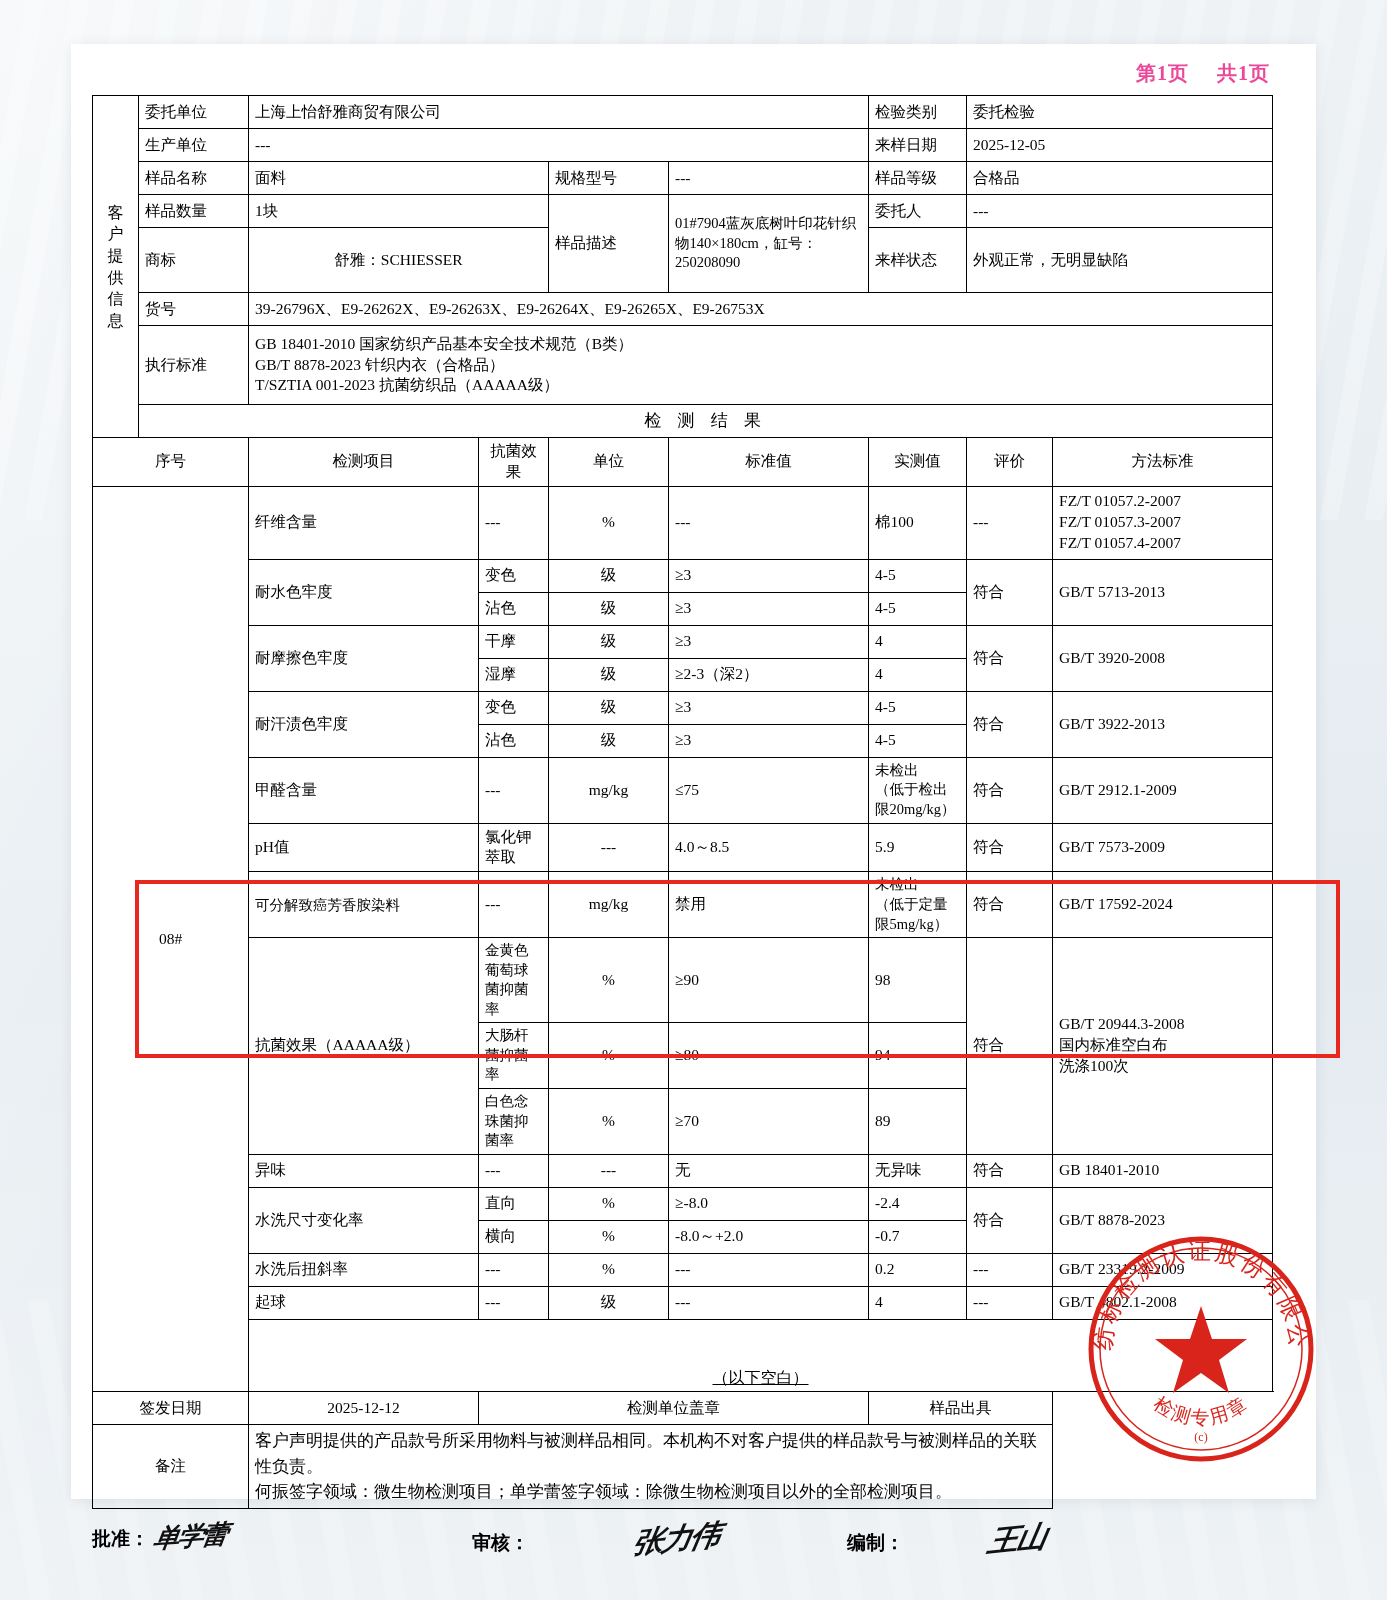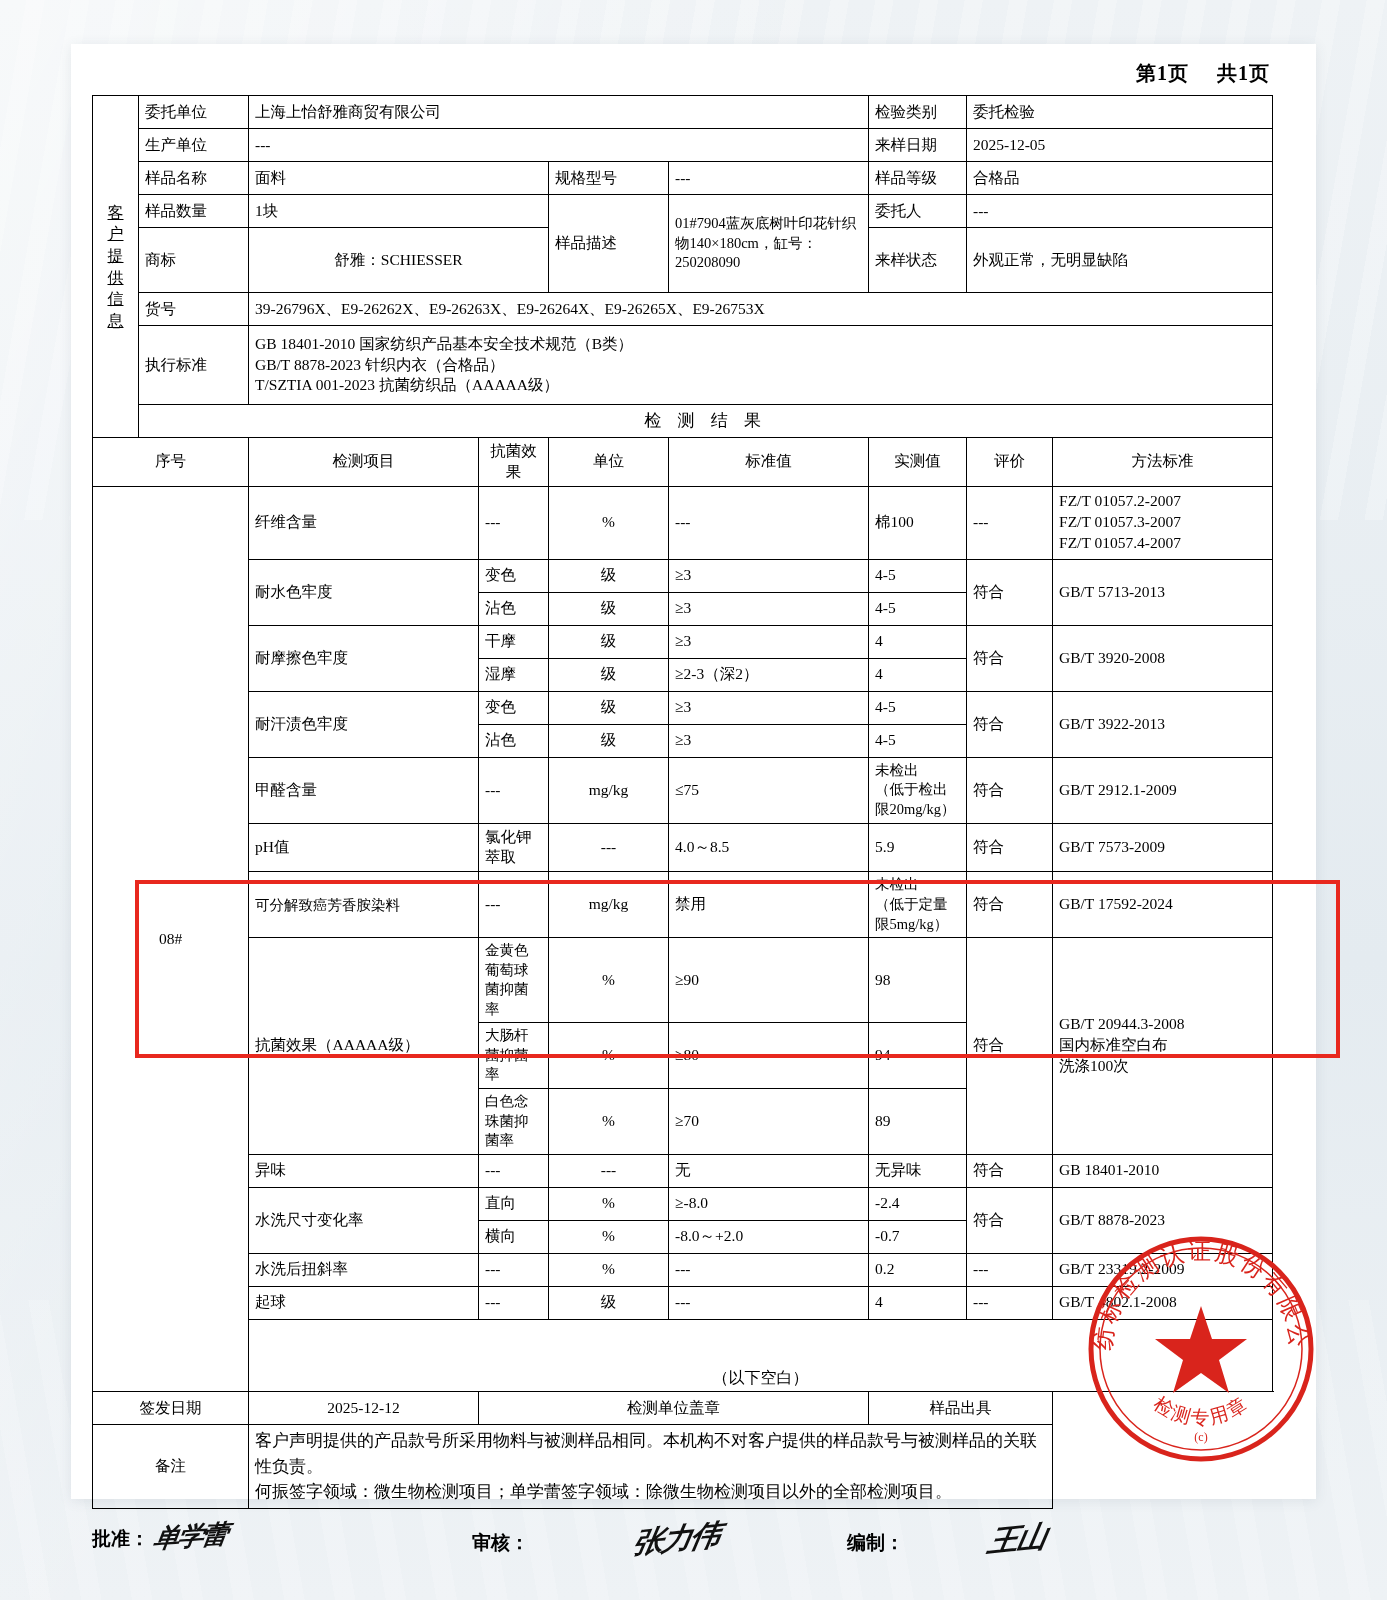--- a/index.html
+++ b/index.html
@@ -56,21 +56,21 @@
     top: 16px;
     width: 1180px;
   }
   .page-head {
     text-align: right;
     font-size: 20px;
     font-weight: bold;
     letter-spacing: 1px;
     padding-right: 2px;
     padding-bottom: 8px;
-    color: #000000;
+    color: #ec4899;
   }
   .page-head span { margin-left: 22px; }
 
   table.main {
     border-collapse: collapse;
     width: 1180px;
     table-layout: fixed;
     font-size: 15.5px;
     color: #000;
   }
@@ -93,21 +93,21 @@
   .vside div { writing-mode: horizontal-tb; }
   .lab { text-align: left; white-space: nowrap; }
   .small { font-size: 14.5px; }
   .results-title {
     text-align: center;
     font-size: 17px;
     letter-spacing: 6px;
     padding: 4px 0;
   }
   .hdr { text-align: center; font-weight: normal; }
-  .blankrow td { height: 120px; vertical-align: top; }
+  .blankrow td { height: 120px; vertical-align: top; text-decoration: underline; }
   .blanknote {
     text-align: center;
     padding-top: 44px;
     font-size: 16px;
   }
   .sign-row td { height: 34px; margin-top: 8px; }
   .remark td { height: 50px; vertical-align: middle; }
   .remark .txt { font-size: 17px; line-height: 1.5; }
 
   .footer-sign {
@@ -184,21 +184,21 @@
         <col style="width:120px">
         <col style="width:200px">
         <col style="width:98px">
         <col style="width:86px">
         <col style="width:220px">
       </colgroup>
 
       <tbody>
           <tr>
         <td class="vside" rowspan="8">
-          <div style="word-break:break-all;padding:0 8px;text-decoration:underline;">客户提供信息</div>
+          <div style="word-break:break-all;padding:0 8px;">客户提供信息</div>
         </td>
         <td class="lab" colspan="1">委托单位</td>
         <td class="l" colspan="5">上海上怡舒雅商贸有限公司</td>
         <td class="lab">检验类别</td>
         <td class="l" colspan="2">委托检验</td>
       </tr>
 
       <tr>
         <td class="lab">生产单位</td>
         <td class="l" colspan="5">---</td>

